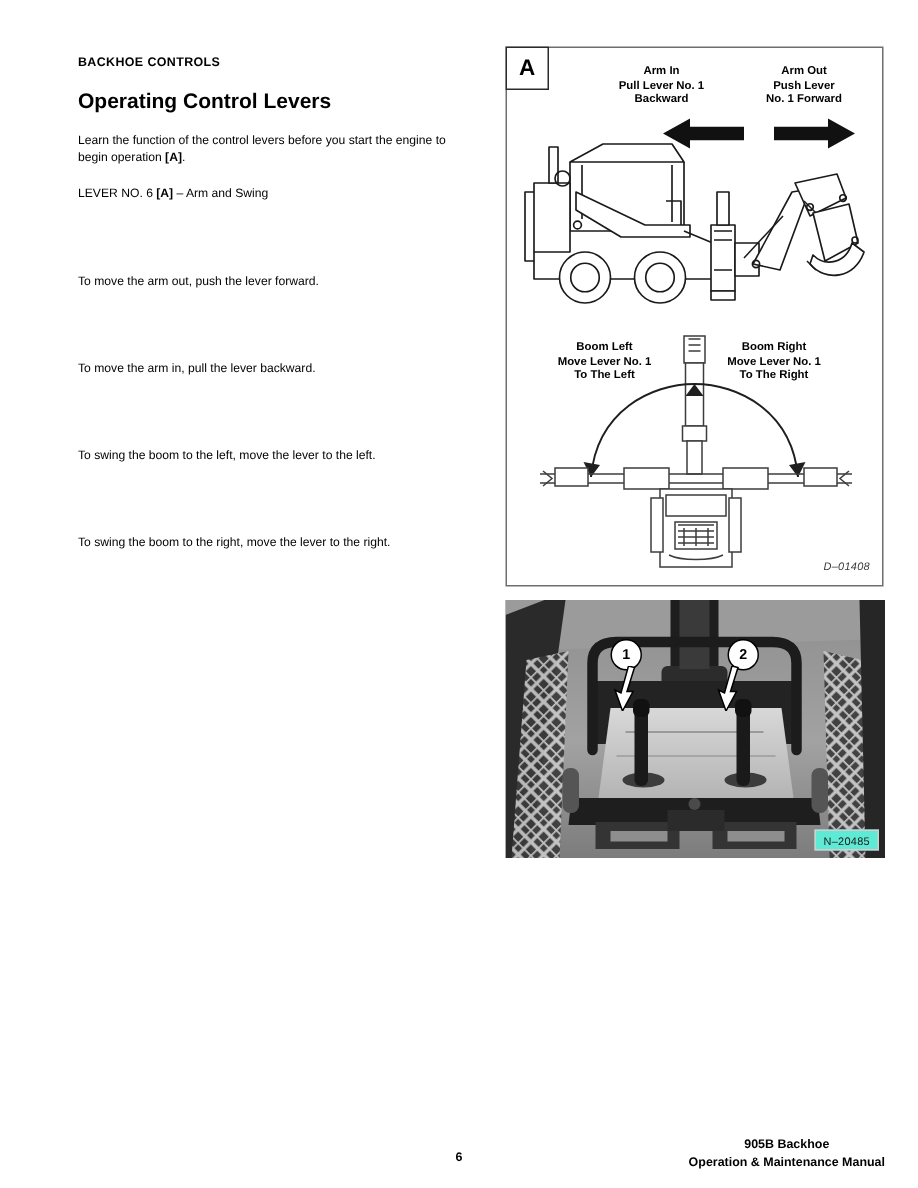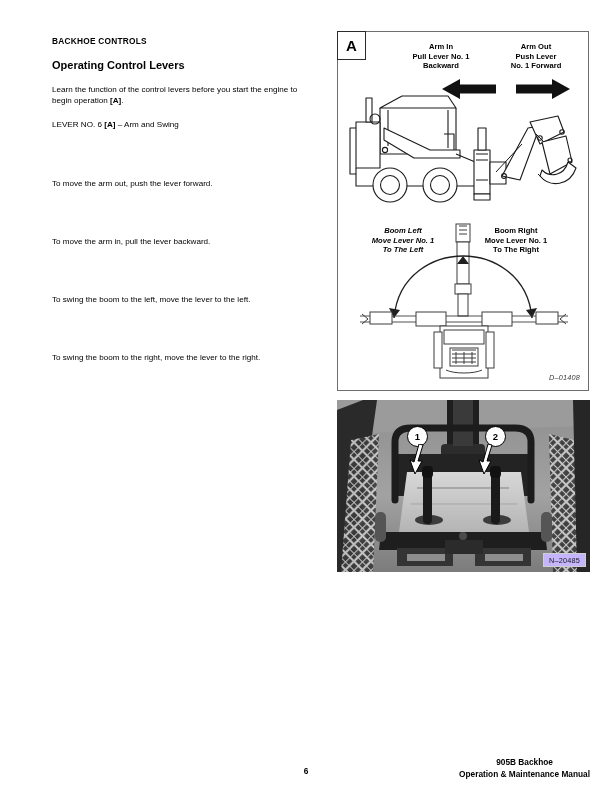--- a/index.html
+++ b/index.html
@@ -23,21 +23,21 @@
     top: 36px;
     width: 262px;
   }
   .h-main {
     font-size: 8.3px;
     font-weight: bold;
     letter-spacing: 0.25px;
     margin: 0 0 13px 0;
   }
   .h-sub {
-    font-size: 11px;
+    font-size: 14px;
     font-weight: bold;
     margin: 0 0 13px 0;
   }
   .para {
     font-size: 8.1px;
     line-height: 11.2px;
     margin: 0 0 13px 0;
   }
   .para.tight { margin-bottom: 12px; margin-top: 47px; }
   .b { font-weight: bold; }
@@ -71,21 +71,21 @@
   .cap {
     position: absolute;
     font-size: 7.6px;
     font-weight: bold;
     line-height: 9.6px;
     text-align: center;
     white-space: pre-line;
   }
   .cap-arm-in  { left: 44px;  top: 10px;  width: 118px; }
   .cap-arm-out { left: 148px; top: 10px;  width: 100px; }
-  .cap-boom-l  { left: 6px;   top: 194px; width: 118px; font-style: italic; }
+  .cap-boom-l  { left: 6px;   top: 194px; width: 118px; }
   .cap-boom-r  { left: 120px; top: 194px; width: 116px; }
 
   .arrow-svg { position: absolute; }
   .arrow-left  { left: 104px; top: 46px; }
   .arrow-right { left: 178px; top: 46px; }
 
   .machine-art { position: absolute; left: 6px; top: 56px; }
   .swing-art   { position: absolute; left: 18px; top: 190px; }
 
   .ref-code {
@@ -104,21 +104,21 @@
     top: 400px;
     width: 253px;
     height: 172px;
     overflow: hidden;
     background: #8c8c8c;
   }
   .photo-ref {
     position: absolute;
     right: 4px;
     bottom: 5px;
-    background: #c4b5fd;
+    background: #5eead4;
     border: 0.8px solid #cfcfcf;
     padding: 1.5px 5px;
     font-size: 7.3px;
     color: #1a1a1a;
     letter-spacing: 0.2px;
     z-index: 6;
     text-align: right;
   }
   .callout {
     position: absolute;

